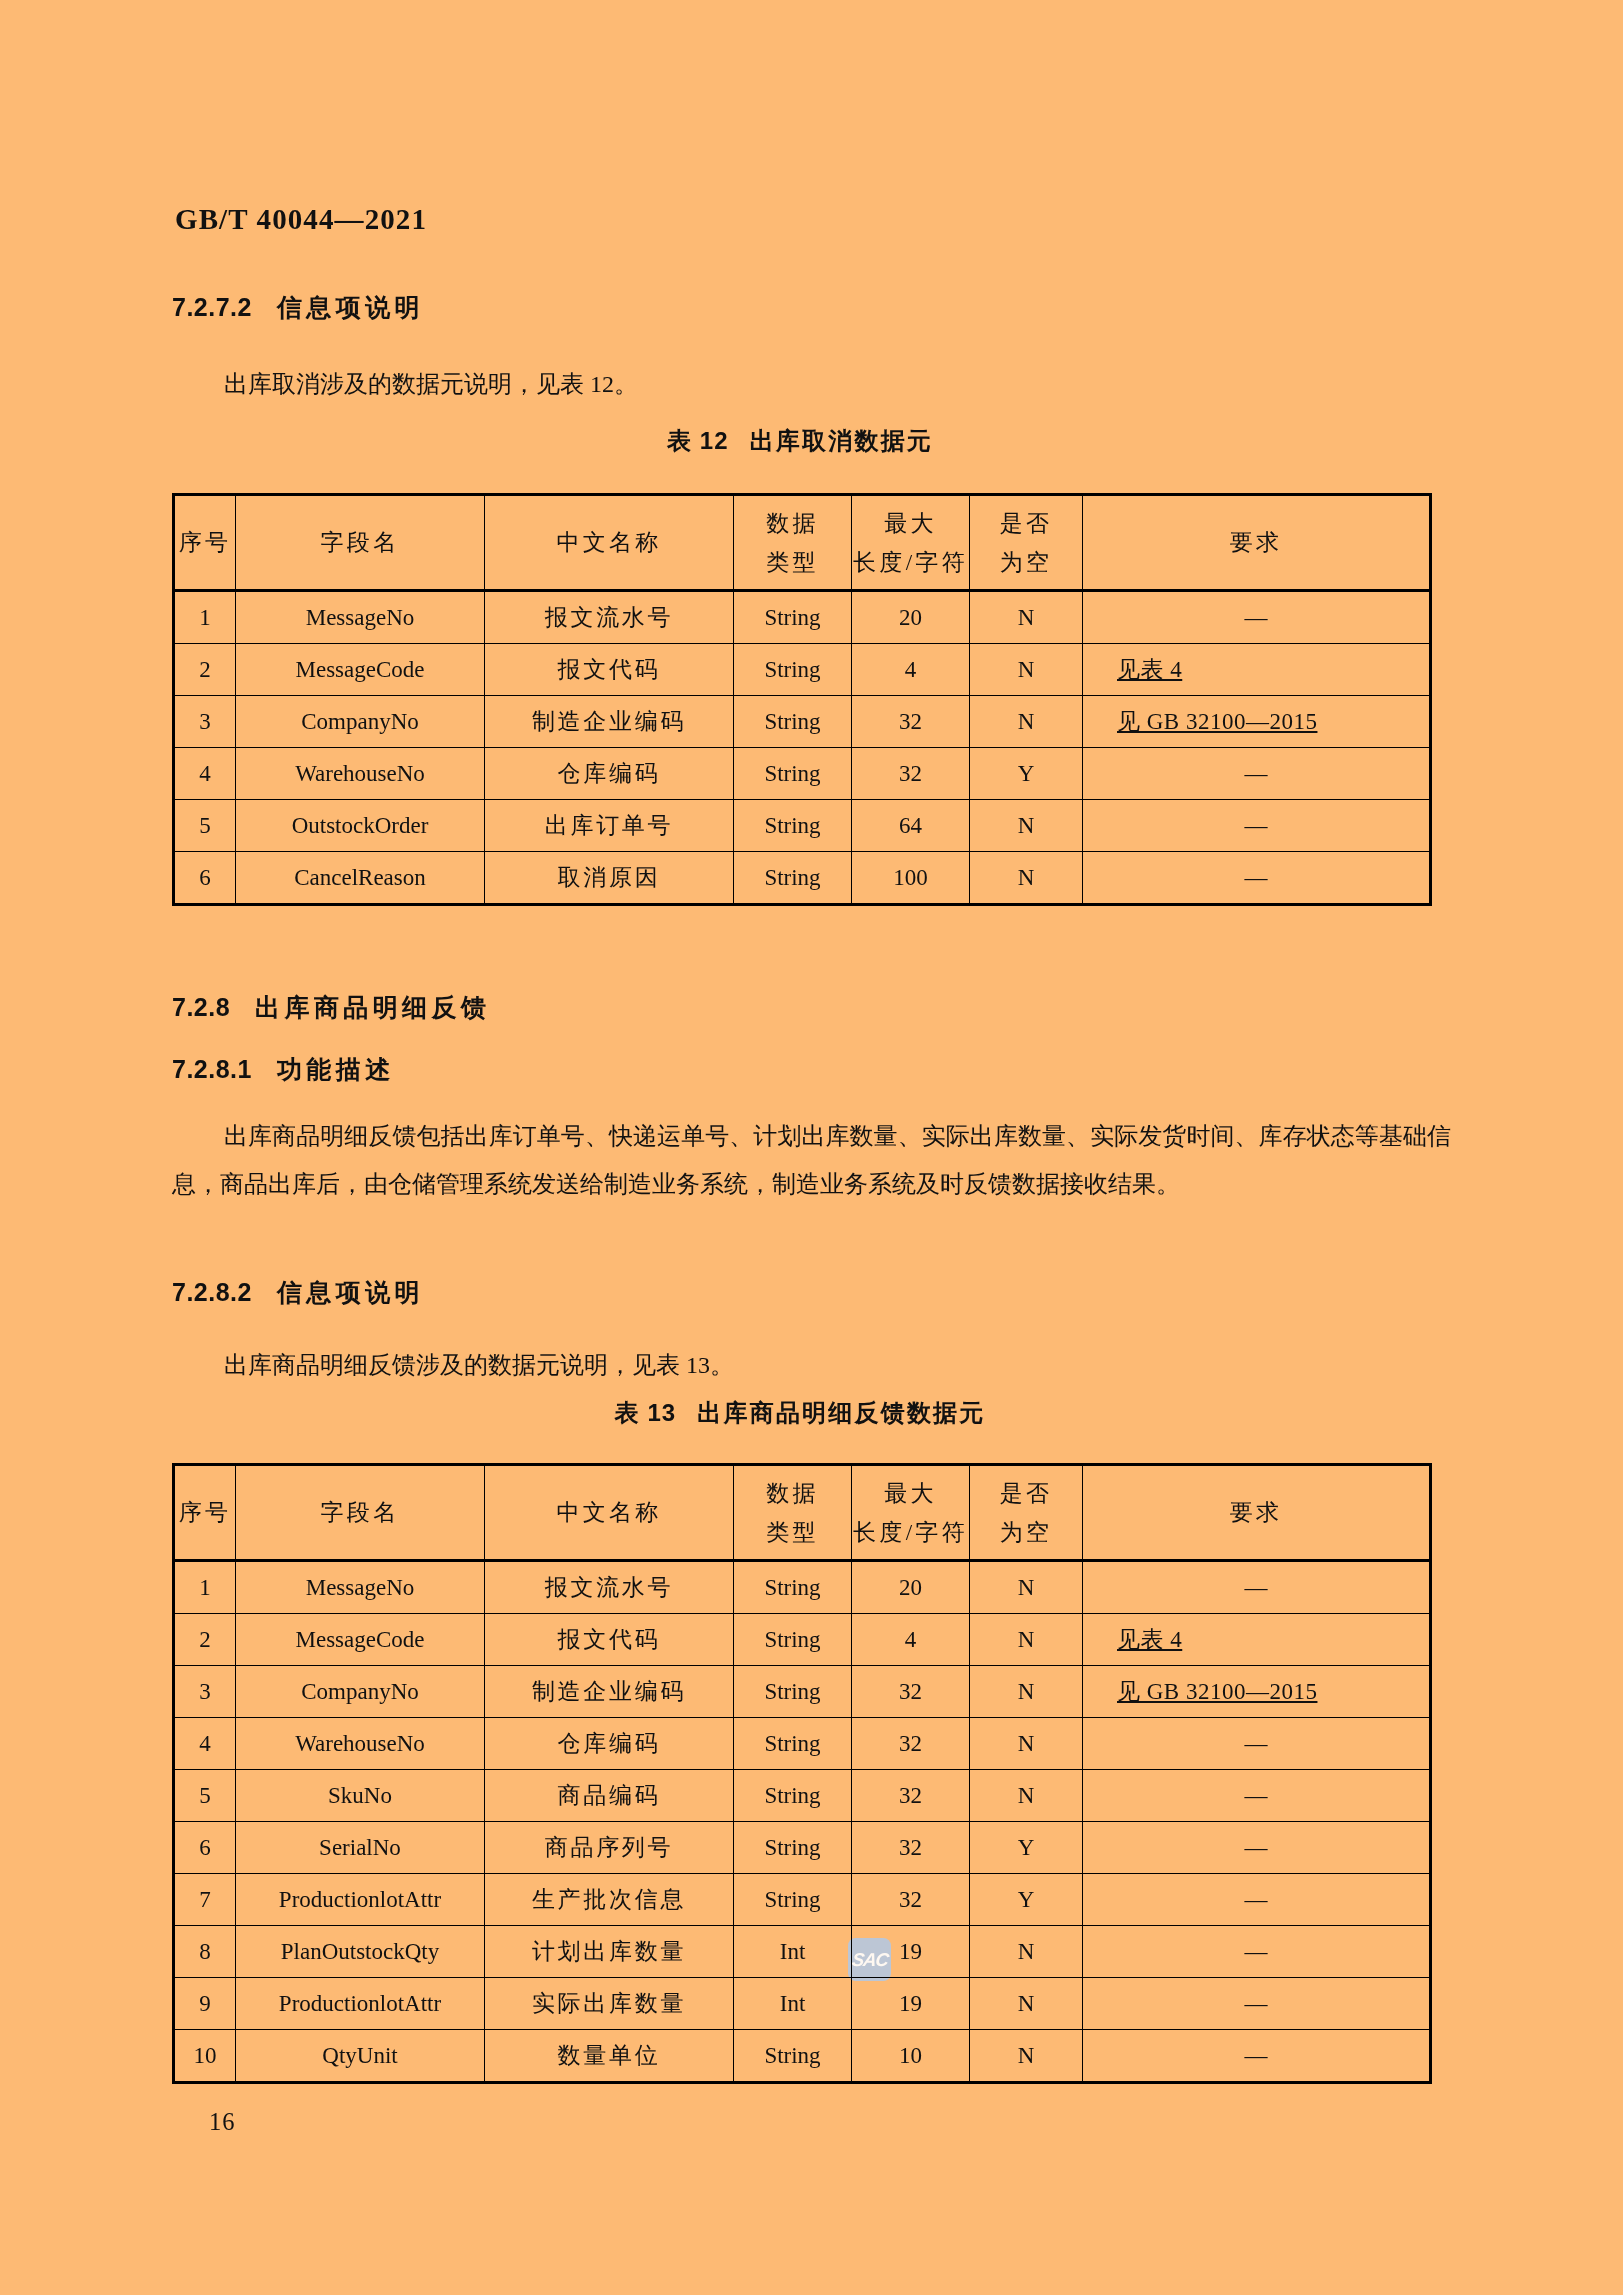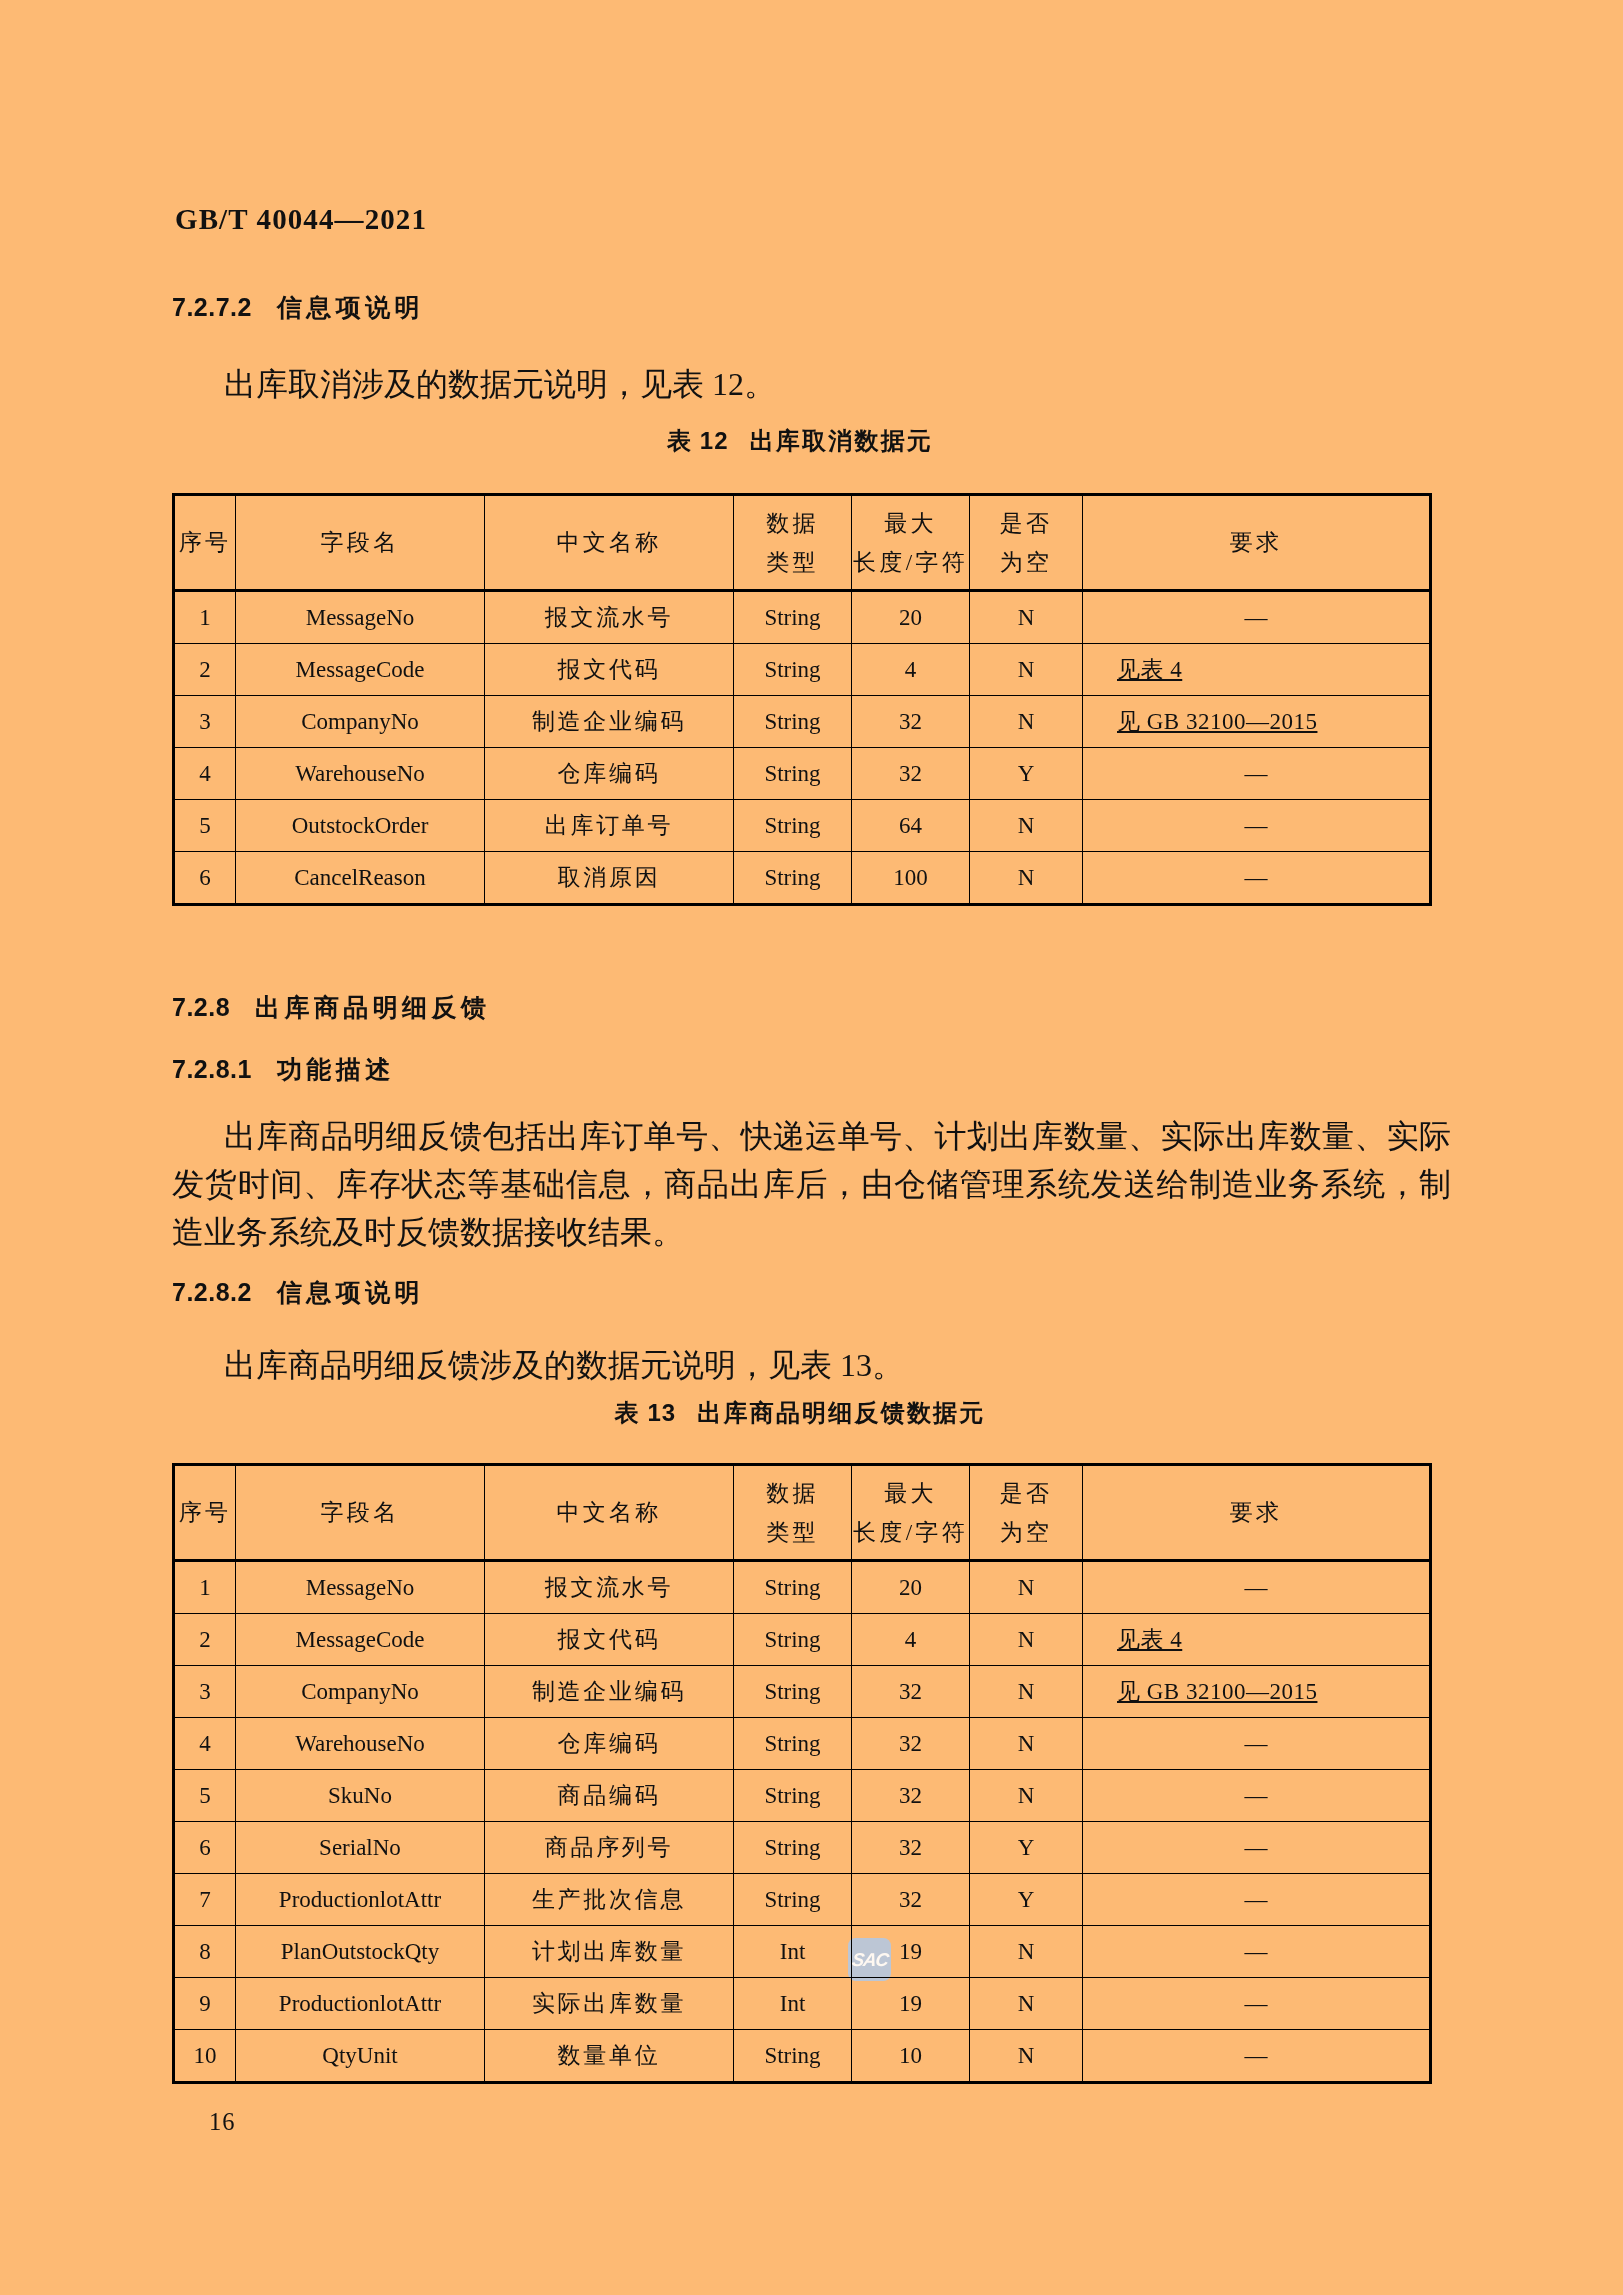--- a/index.html
+++ b/index.html
@@ -18,21 +18,21 @@
   }
   .heading{
     position:absolute;left:172px;
     font-family:"Liberation Sans","DejaVu Sans",sans-serif;
     font-weight:bold;font-size:25px;white-space:nowrap;
   }
   .heading .h-num{letter-spacing:0.5px;margin-right:25px;}
   .heading .h-title{letter-spacing:4.4px;}
   .para{
     position:absolute;left:172px;width:1279px;
-    font-size:32px;line-height:48px;
+    font-size:24px;line-height:48px;
     text-align:justify;text-indent:52px;
   }
   .table-caption{
     position:absolute;left:172px;width:1256px;
     text-align:center;
     font-family:"Liberation Sans","DejaVu Sans",sans-serif;
     font-weight:bold;font-size:24px;
   }
   .table-caption .cap-label{margin-right:21px;letter-spacing:1.1px;}
   .table-caption .cap-title{letter-spacing:2.2px;text-align:right;}

